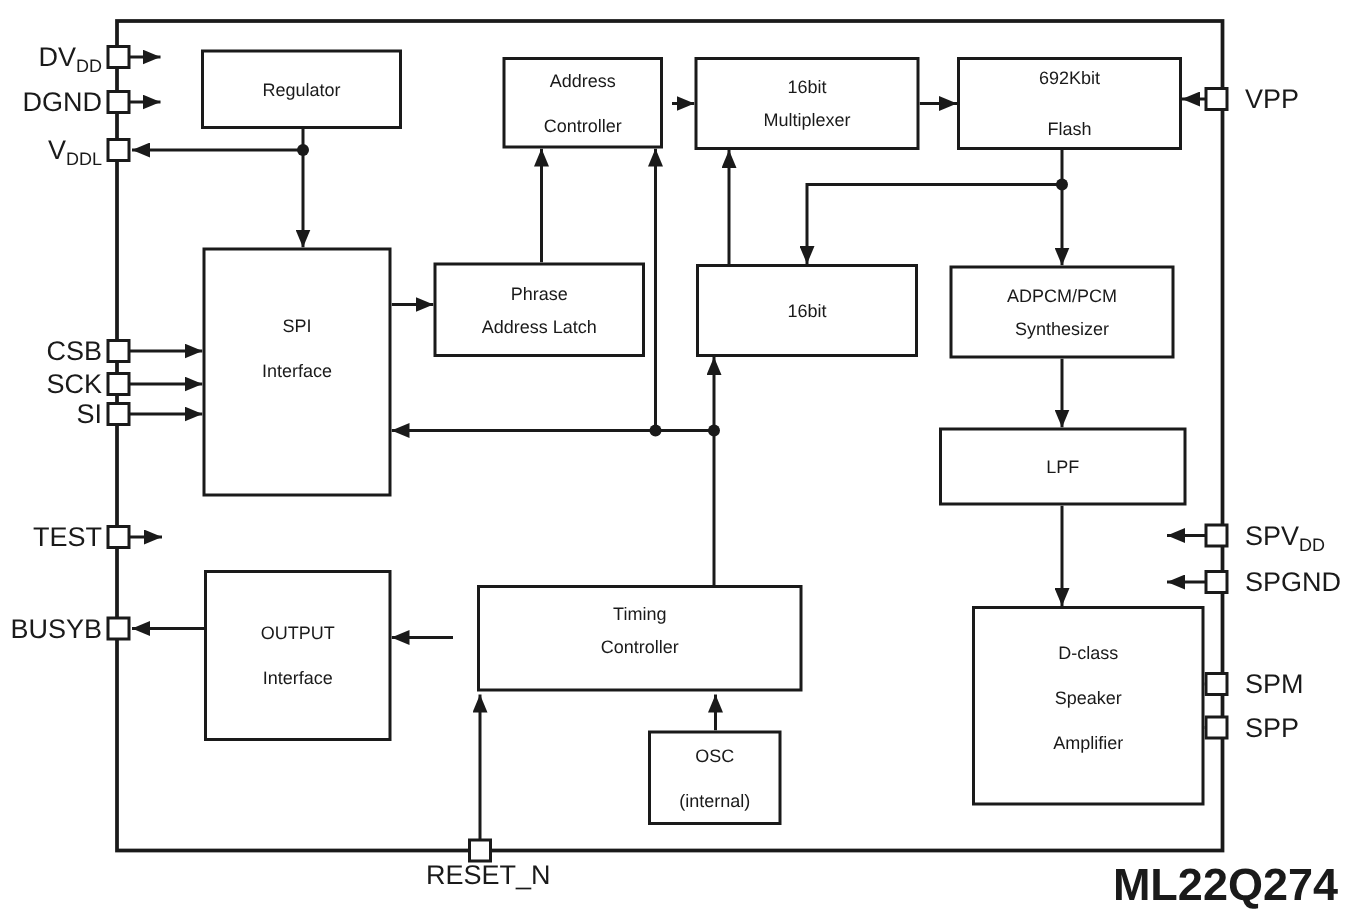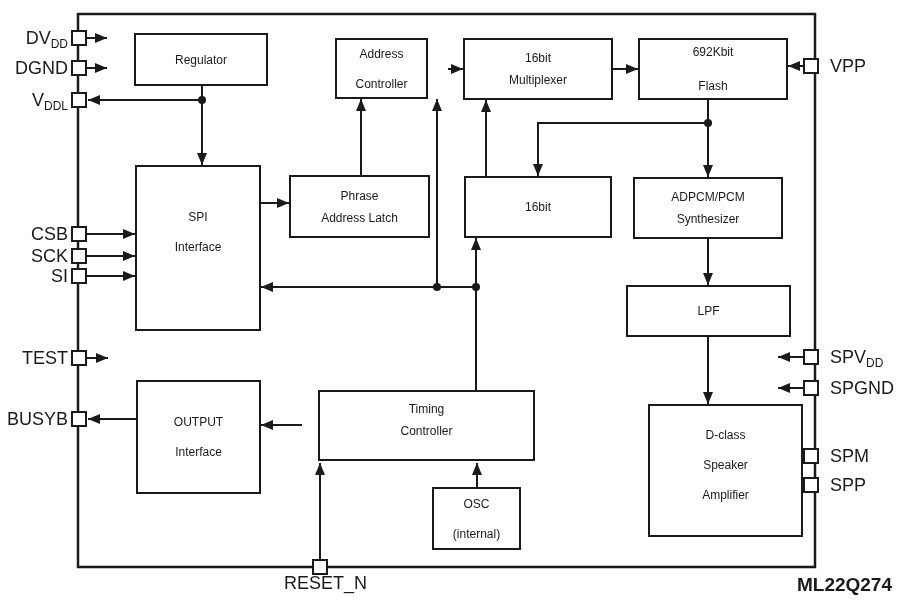--- a/index.html
+++ b/index.html
@@ -16,21 +16,21 @@
   }
   .blk.loose{line-height:30px;}
   .blk.lift{padding-bottom:32px;}
   .blk.lift-sm{padding-bottom:12px;margin-left:16px;}
   .pin-label{
     position:absolute;font-size:18px;line-height:22px;white-space:nowrap;
   }
   .pin-label .sub{font-size:12px;position:relative;top:4px;}
   .pin-label.rtl{text-align:right;transform:translateX(-100%);}
   .part-number{
-    position:absolute;font-size:19px;font-weight:bold;white-space:nowrap;
+    position:absolute;font-size:30px;font-weight:bold;white-space:nowrap;
     transform:translateX(-100%);
   }
 </style>
 </head>
 <body>
 
 <div class="stage">
 
   <svg class="wires" width="900" height="608" viewBox="0 0 900 608">
     <defs>
@@ -104,21 +104,21 @@
       <rect x="804" y="449" width="14" height="14"></rect>
       <rect x="804" y="478" width="14" height="14"></rect>
       <rect x="313" y="560" width="14" height="14"></rect>
     </g>
   </svg>
 
   <div class="blk" style="left:134px;top:33px;width:134px;height:53px;">
     <span>Regulator</span>
   </div>
 
-  <div class="blk loose" style="left:335px;top:38px;width:93px;height:61px;">
+  <div class="blk loose" style="left:335px;top:38px;width:107px;height:61px;">
     <span>Address</span>
     <span>Controller</span>
   </div>
 
   <div class="blk" style="left:463px;top:38px;width:150px;height:62px;">
     <span>16bit</span>
     <span>Multiplexer</span>
   </div>
 
   <div class="blk" style="left:638px;top:38px;width:150px;height:62px;gap:12px;">

